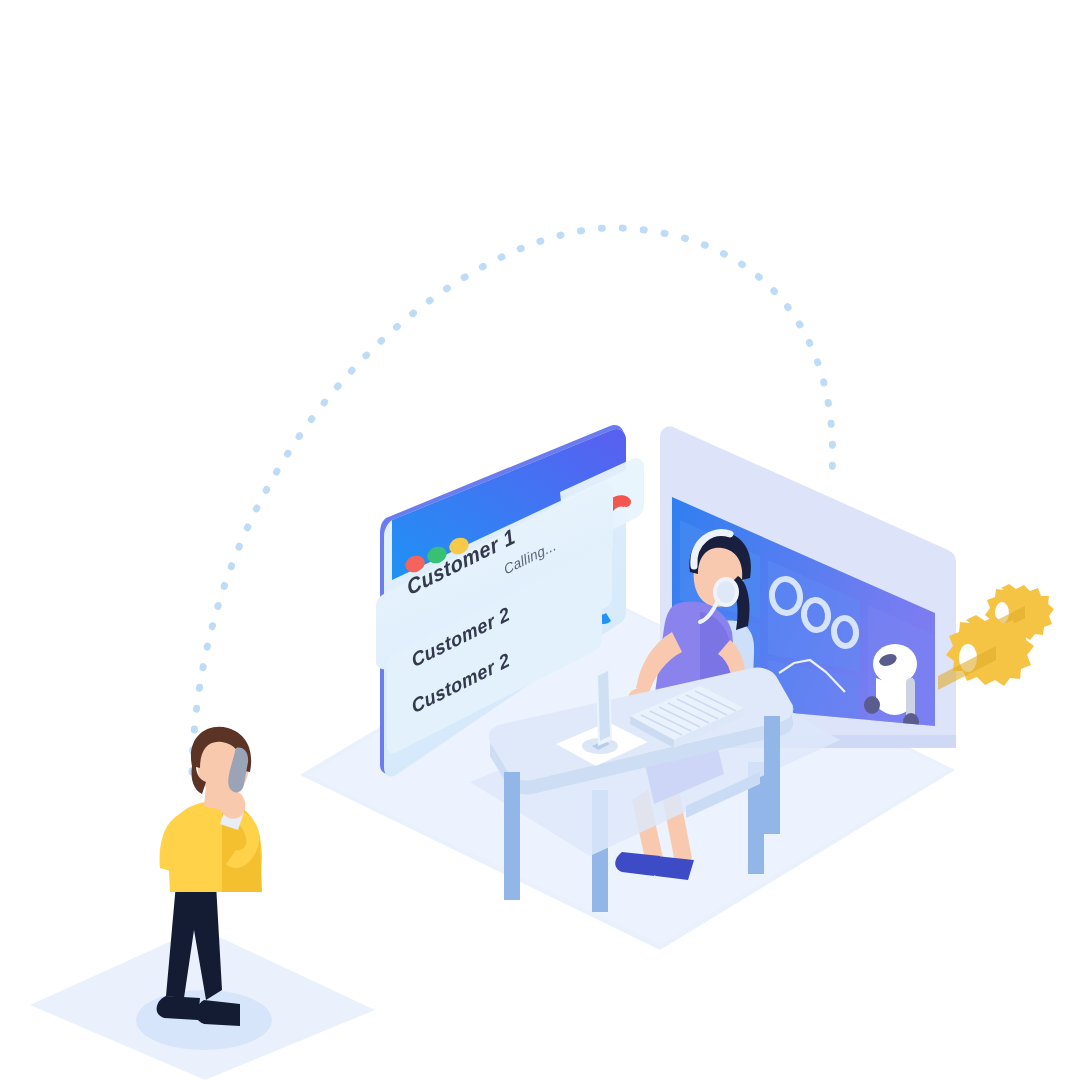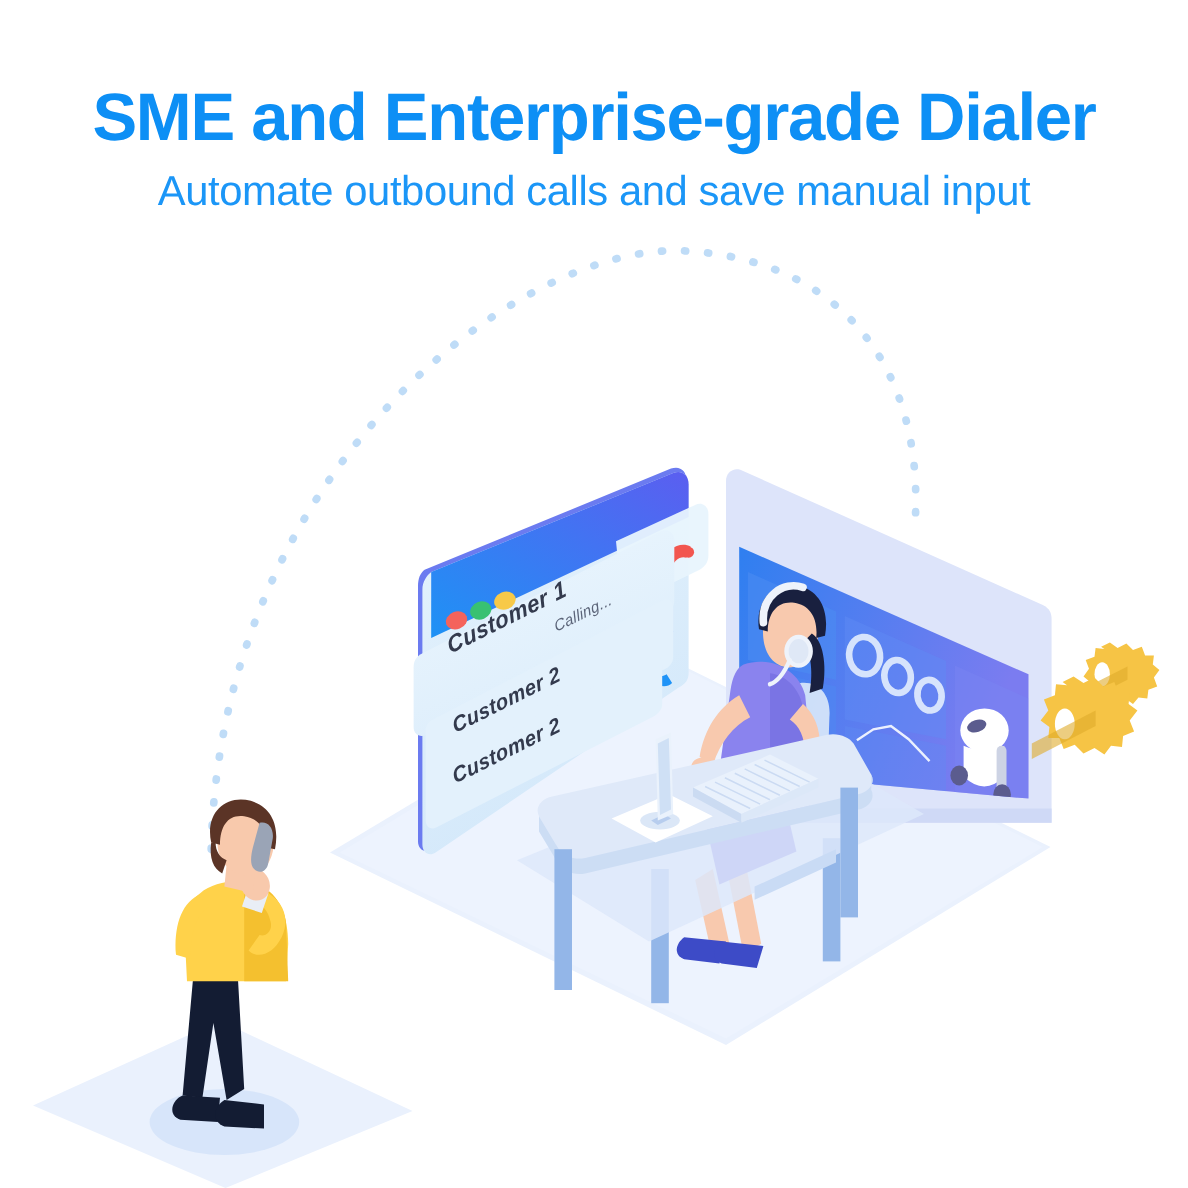--- a/index.html
+++ b/index.html
@@ -79,24 +79,20 @@
     font-style: italic;
     color: #5b6478;
     letter-spacing: 0.3px;
   }
 </style>
 </head>
 <body>
 
 <div id="stage">
 
-  <div class="header">
-    <h1 class="title">SME and Enterprise-grade Dialer</h1>
-    <p class="subtitle">Automate outbound calls and save manual input</p>
-  </div>
 
   <div class="art">
     <svg width="1080" height="1080" viewBox="0 0 1080 1080" xmlns="http://www.w3.org/2000/svg">
       <defs>
         <linearGradient id="gScreen" x1="0" y1="0" x2="1" y2="0.35">
           <stop offset="0" stop-color="#2f7ff0"></stop>
           <stop offset="1" stop-color="#7b7cf0"></stop>
         </linearGradient>
         <linearGradient id="gTitle" x1="0" y1="1" x2="1" y2="0">
           <stop offset="0" stop-color="#1e92f5"></stop>

